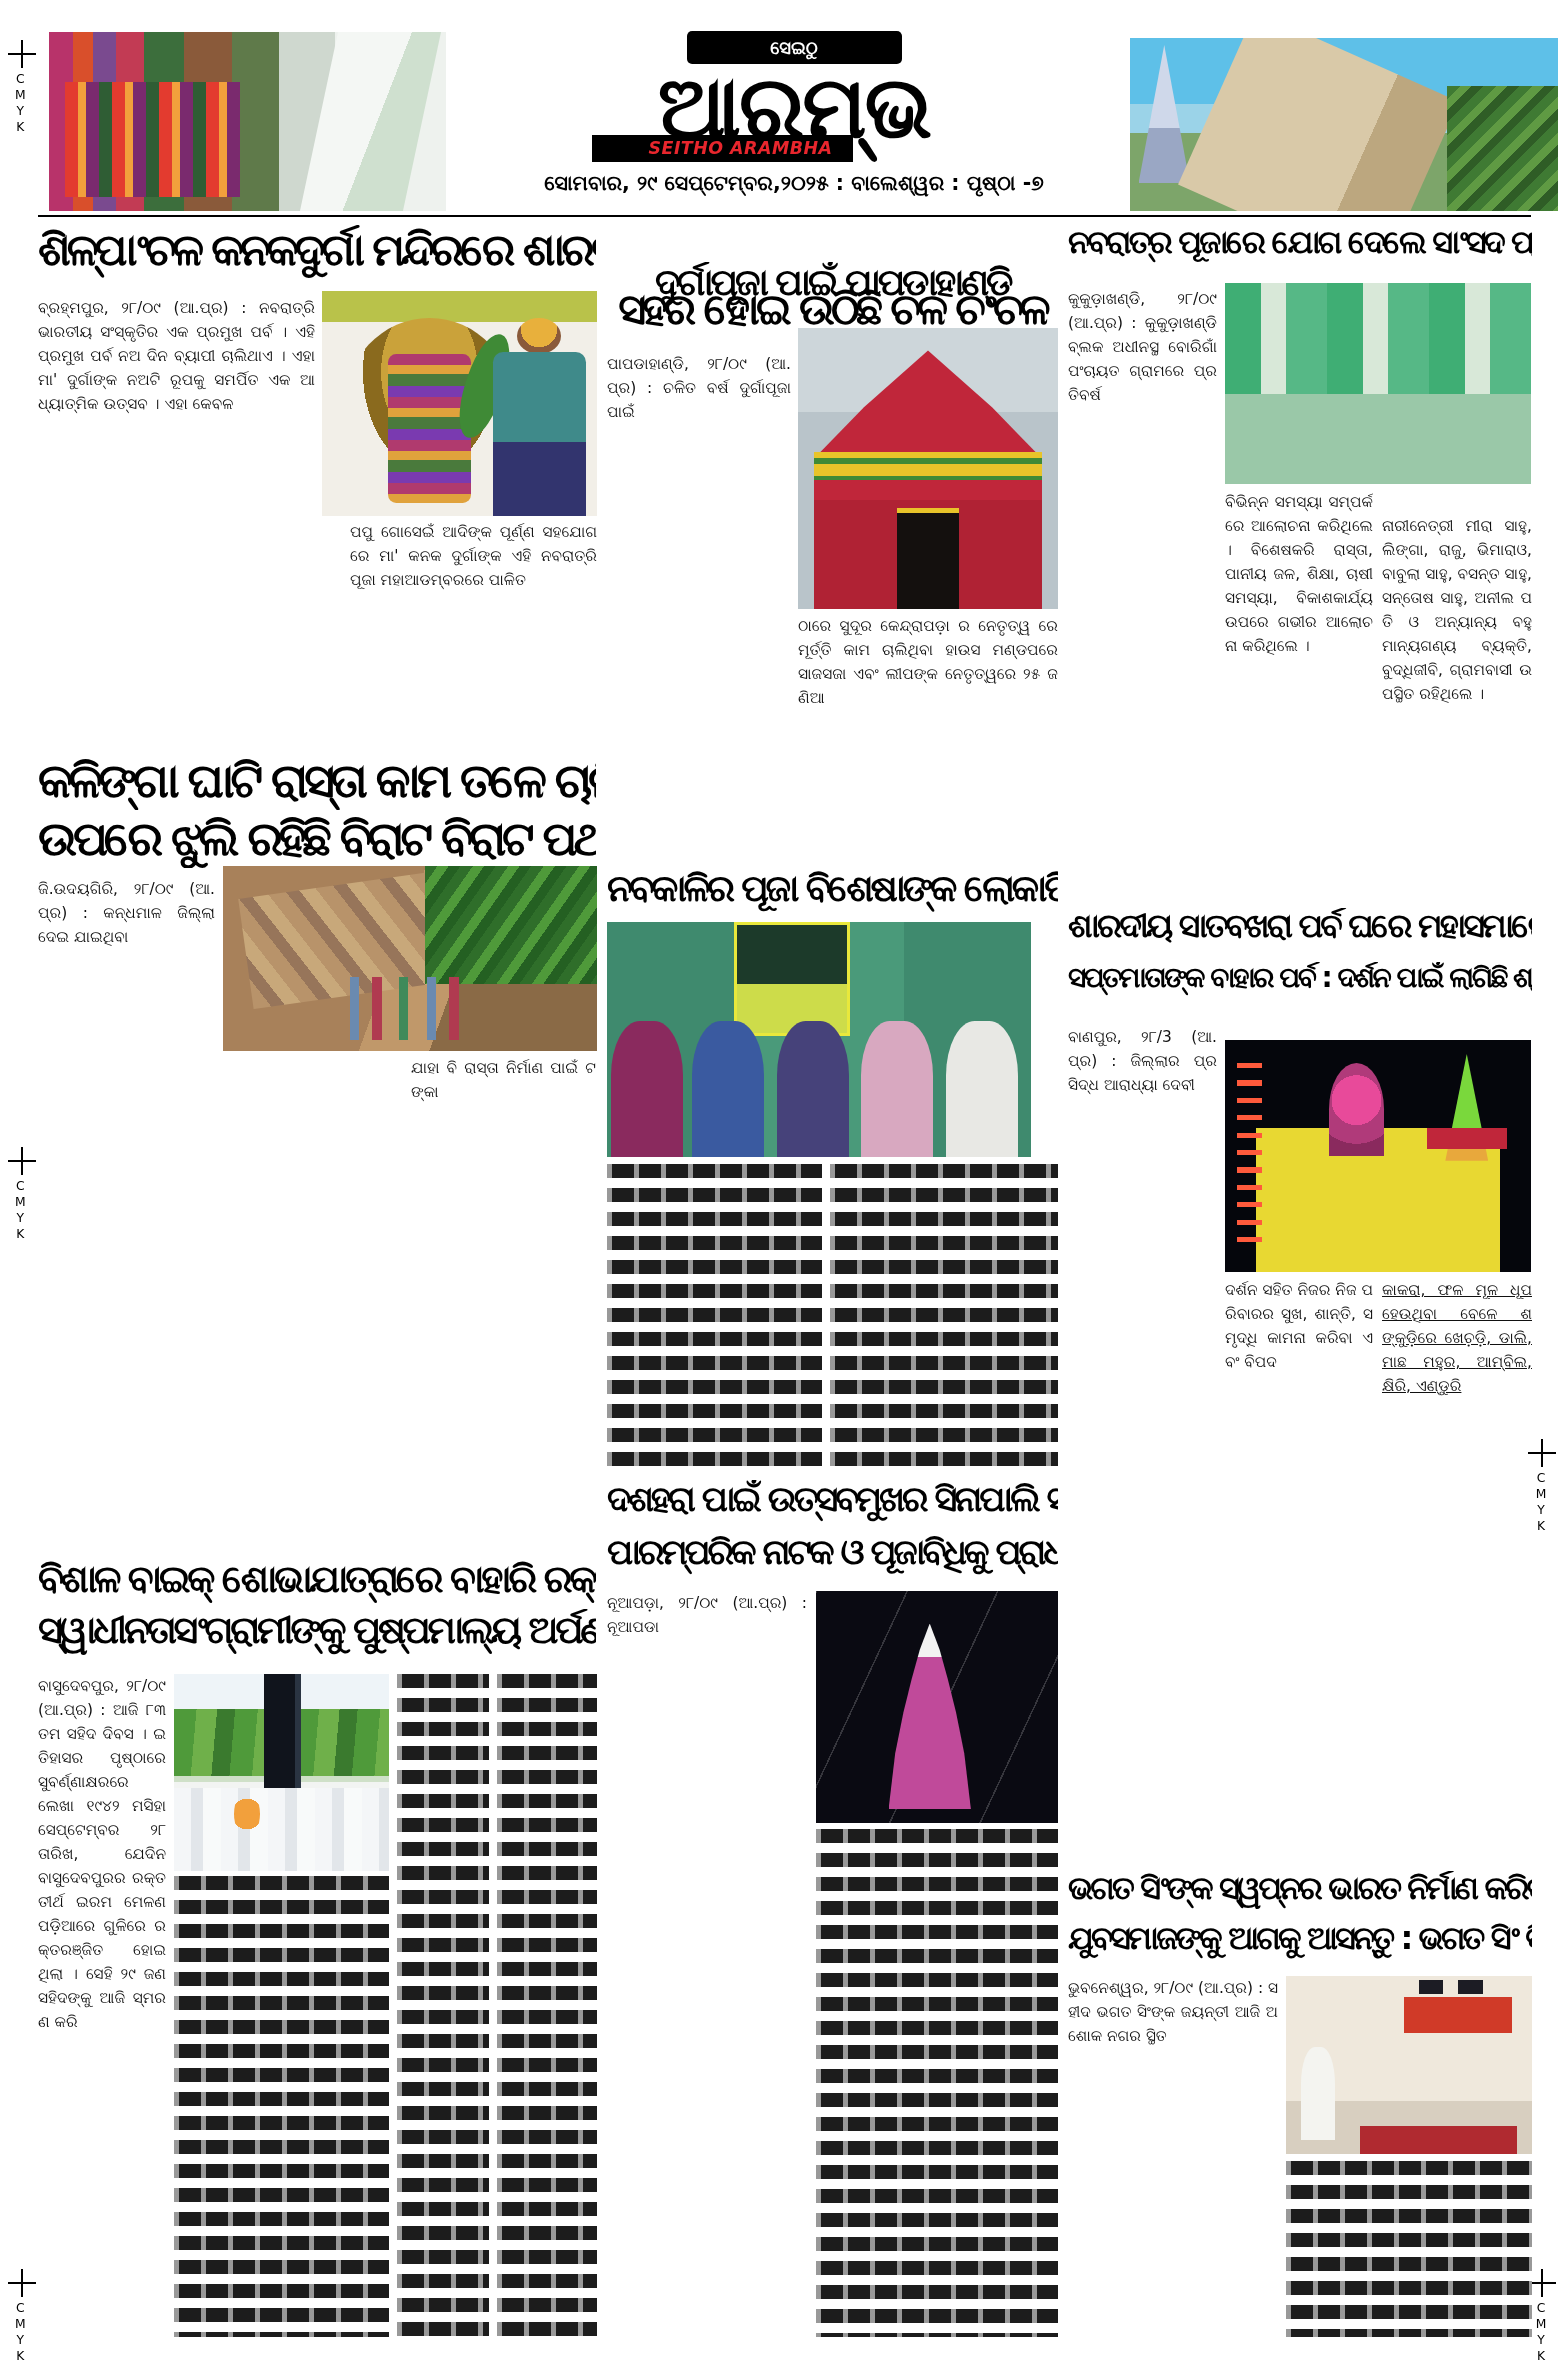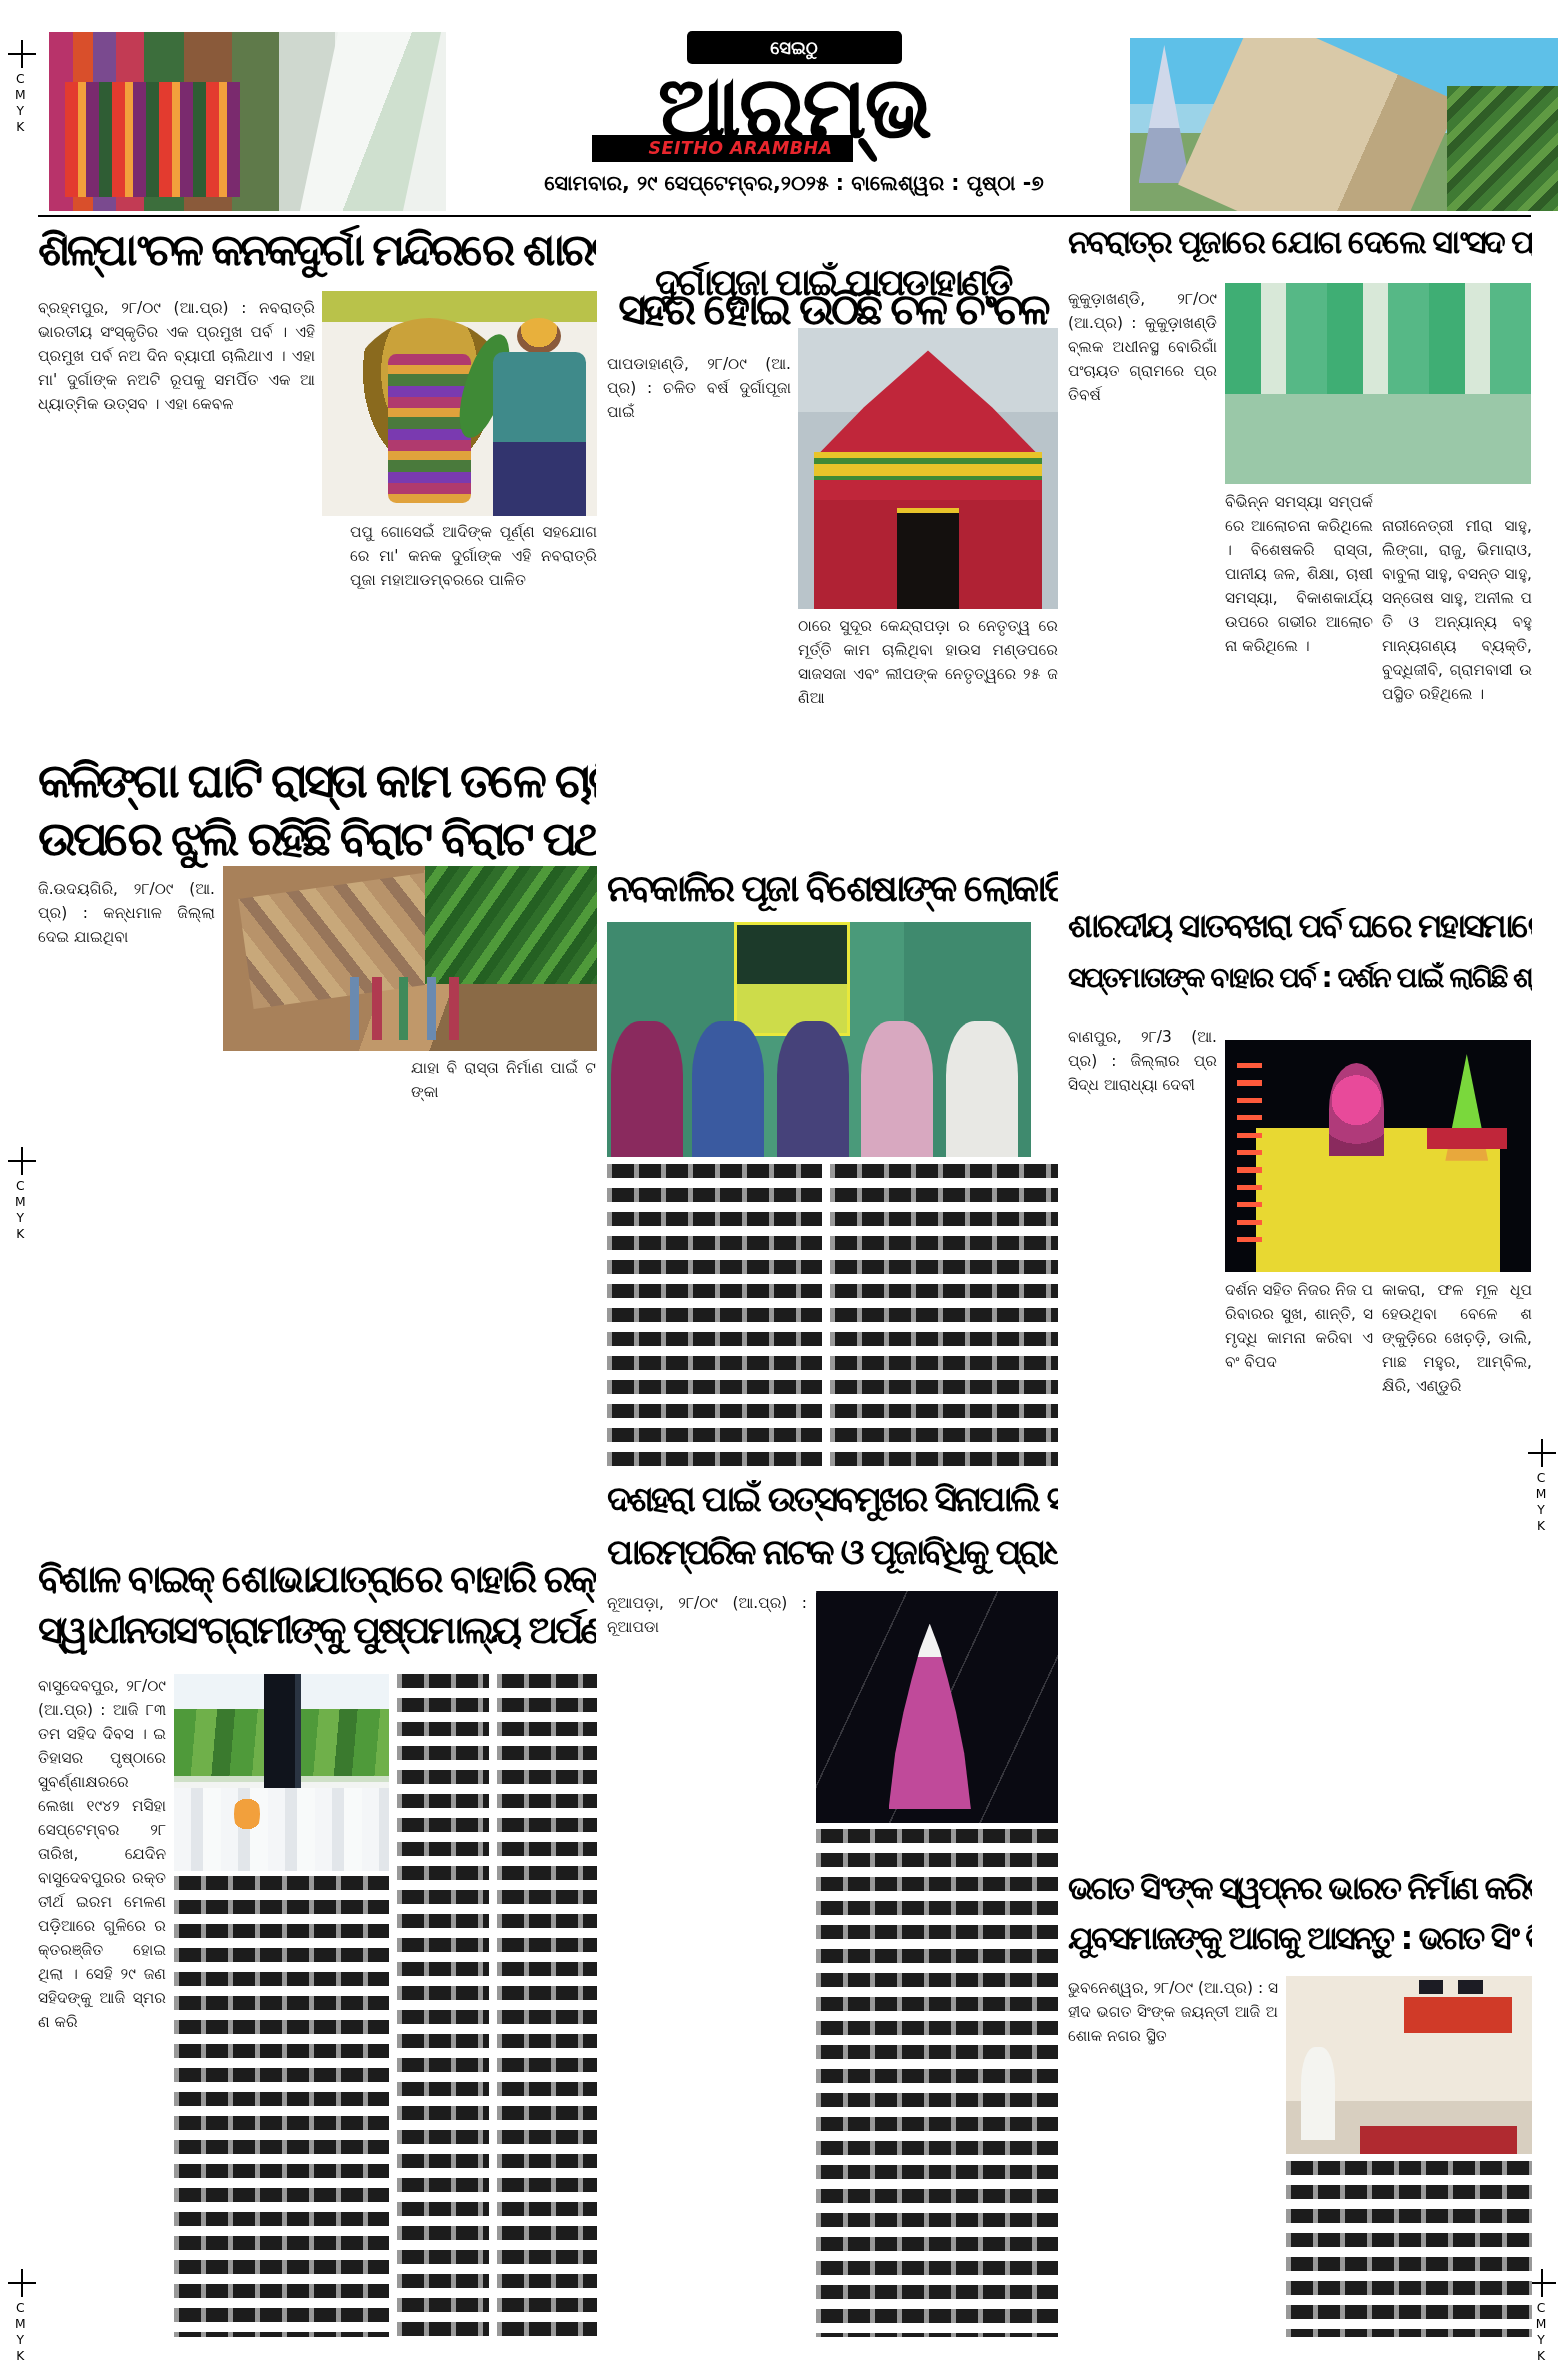--- a/index.html
+++ b/index.html
@@ -277,21 +277,21 @@
     <div class="spire"></div>
     <div class="shrine"></div>
     <div class="banner"></div>
     <div class="lights"></div>
   </div>
   <div class="body-col abs" style="left:1225px;top:1278px;width:148px;height:587px;">
     <div class="btxt" style="max-height:215px;">ଦର୍ଶନ ସହିତ ନିଜର ନିଜ ପରିବାରର ସୁଖ, ଶାନ୍ତି, ସମୃଦ୍ଧି କାମନା କରିବା ଏବଂ ବିପଦ</div>
     <div class="fx"></div>
   </div>
   <div class="body-col abs" style="left:1382px;top:1278px;width:150px;height:587px;">
-    <div class="btxt" style="max-height:256px;">କାକରା, ଫଳ ମୂଳ ଧୂପ ହେଉଥିବା ବେଳେ ଶଙ୍କୁଡ଼ିରେ ଖେଚ଼ଡ଼ି, ଡାଲି, ମାଛ ମହୁର, ଆମ୍ବିଲ, କ୍ଷିରି, ଏଣ୍ଡୁରି</div>
+    <div class="btxt" style="max-height:256px;text-decoration:underline;">କାକରା, ଫଳ ମୂଳ ଧୂପ ହେଉଥିବା ବେଳେ ଶଙ୍କୁଡ଼ିରେ ଖେଚ଼ଡ଼ି, ଡାଲି, ମାଛ ମହୁର, ଆମ୍ବିଲ, କ୍ଷିରି, ଏଣ୍ଡୁରି</div>
     <div class="fx"></div>
   </div>
 
   <div class="hl abs" style="left:1068px;top:1871px;width:464px;height:46px;font-size:32px;">ଭଗତ ସିଂଙ୍କ ସ୍ୱପ୍ନର ଭାରତ ନିର୍ମାଣ କରିବାକୁ</div>
   <div class="hl abs" style="left:1068px;top:1921px;width:464px;height:46px;font-size:32px;">ଯୁବସମାଜଙ୍କୁ ଆଗକୁ ଆସନ୍ତୁ : ଭଗତ ସିଂ ବିଚାର ମଂଚ</div>
   <div class="body-col abs" style="left:1068px;top:1976px;width:210px;height:361px;">
     <div class="btxt" style="max-height:149px;">ଭୁବନେଶ୍ୱର, ୨୮/୦୯ (ଆ.ପ୍ର) : ସହୀଦ ଭଗତ ସିଂଙ୍କ ଜୟନ୍ତୀ ଆଜି ଅଶୋକ ନଗର ସ୍ଥିତ</div>
     <div class="fx"></div>
   </div>
   <div class="ph ph-i" style="left:1286px;top:1976px;width:246px;height:178px;">

